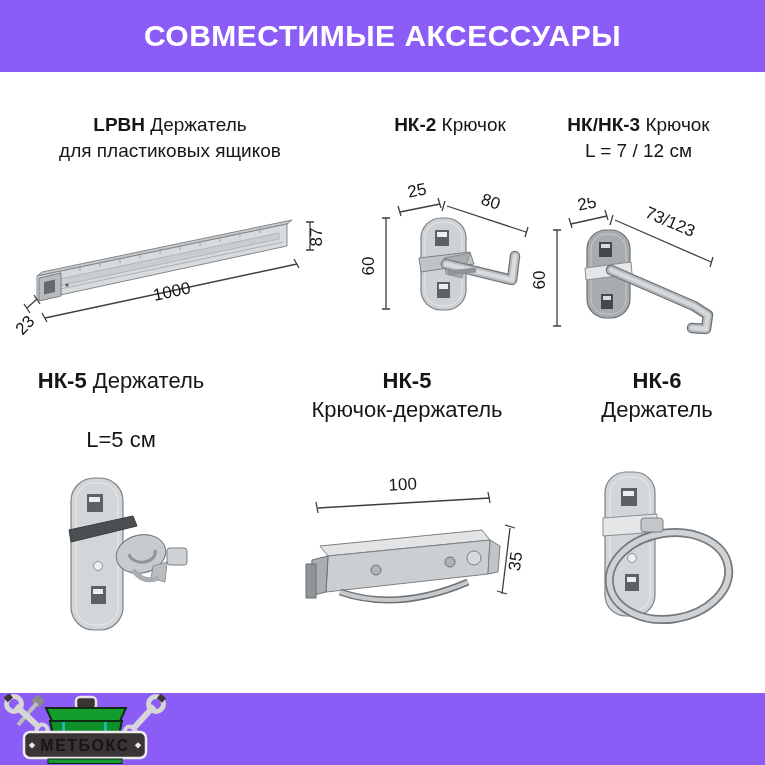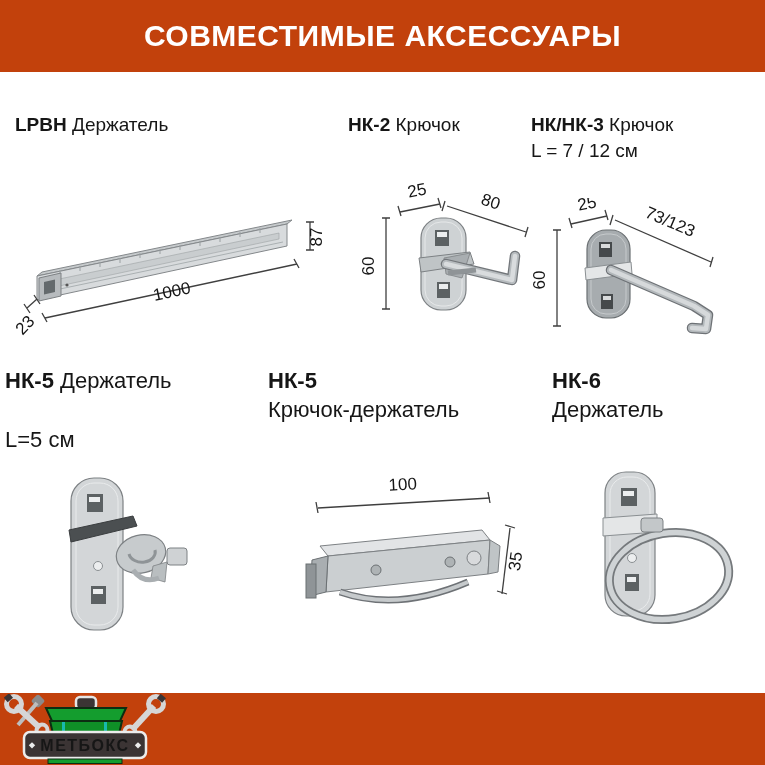--- a/index.html
+++ b/index.html
@@ -1,28 +1,28 @@
 <!DOCTYPE html>
 <html><head>
 <meta charset="utf-8">
 <style>
   html,body{margin:0;padding:0}
   body{
     width:765px;height:765px;position:relative;overflow:hidden;
     background:#ffffff;color:#161616;
     font-family:"Liberation Sans","DejaVu Sans",sans-serif;
   }
-  .bar{position:absolute;left:0;width:765px;height:72px;background:#c2410c}
+  .bar{position:absolute;left:0;width:765px;height:72px;background:#8b5cf6}
   .bar.top{top:0}
   .bar.bottom{top:693px}
   h1{
     margin:0;height:72px;line-height:72px;text-align:center;
     font-size:30px;font-weight:bold;color:#ffffff;letter-spacing:.5px;
   }
-  .card{position:absolute;}
+  .card{position:absolute;text-align:center}
   .t1{font-size:19px;line-height:1.38}
   .t2{font-size:22px;line-height:1.34}
   .b{font-weight:bold}
   .draw{position:absolute}
   svg text{
     font-family:"Liberation Sans","DejaVu Sans",sans-serif;
     font-size:17px;fill:#161616;
   }
   .dim{stroke:#3f3f3f;stroke-width:1.3;fill:none}
   .lbl{text-anchor:middle}
@@ -30,20 +30,21 @@
 </head>
 <body>
 
 <div class="bar top">
   <h1>СОВМЕСТИМЫЕ АКСЕССУАРЫ</h1>
 </div>
 
 <div class="card" style="left:15px;top:112px;width:310px;height:240px">
   <div class="t1">
     <span class="b">LPBH</span><span> Держатель</span><br>
+    <span>для пластиковых ящиков</span>
   </div>
   <svg class="draw" style="left:0;top:72px" width="310" height="158" viewBox="0 0 310 158">
     <g>
       <polygon points="22,92 272,40 277,36 27,88" fill="#c6cacc" stroke="#84888b" stroke-width="1"></polygon>
       <polygon points="22,92 272,40 272,62 22,116" fill="#d8dbdd" stroke="#84888b" stroke-width="1"></polygon>
       <polygon points="30,98 264,49 264,55 30,105" fill="#c9cdcf" stroke="#9da2a5" stroke-width="0.6"></polygon>
       <line x1="26" y1="109" x2="268" y2="58" stroke="#aab0b2" stroke-width="1"></line>
       <path d="M45 86 v5 M65 82 v5 M85 78 v5 M105 74 v5 M125 69 v5 M145 65 v5 M165 61 v5 M185 57 v5 M205 53 v5 M225 48 v5 M245 44 v5" stroke="#9aa0a2" stroke-width="1" fill="none"></path>
       <polygon points="24,94 46,89 46,112 24,117" fill="#b7bbbe" stroke="#7c8083" stroke-width="1"></polygon>
       <polygon points="29,98 40,95.5 40,108 29,110.5" fill="#646a6d"></polygon>

